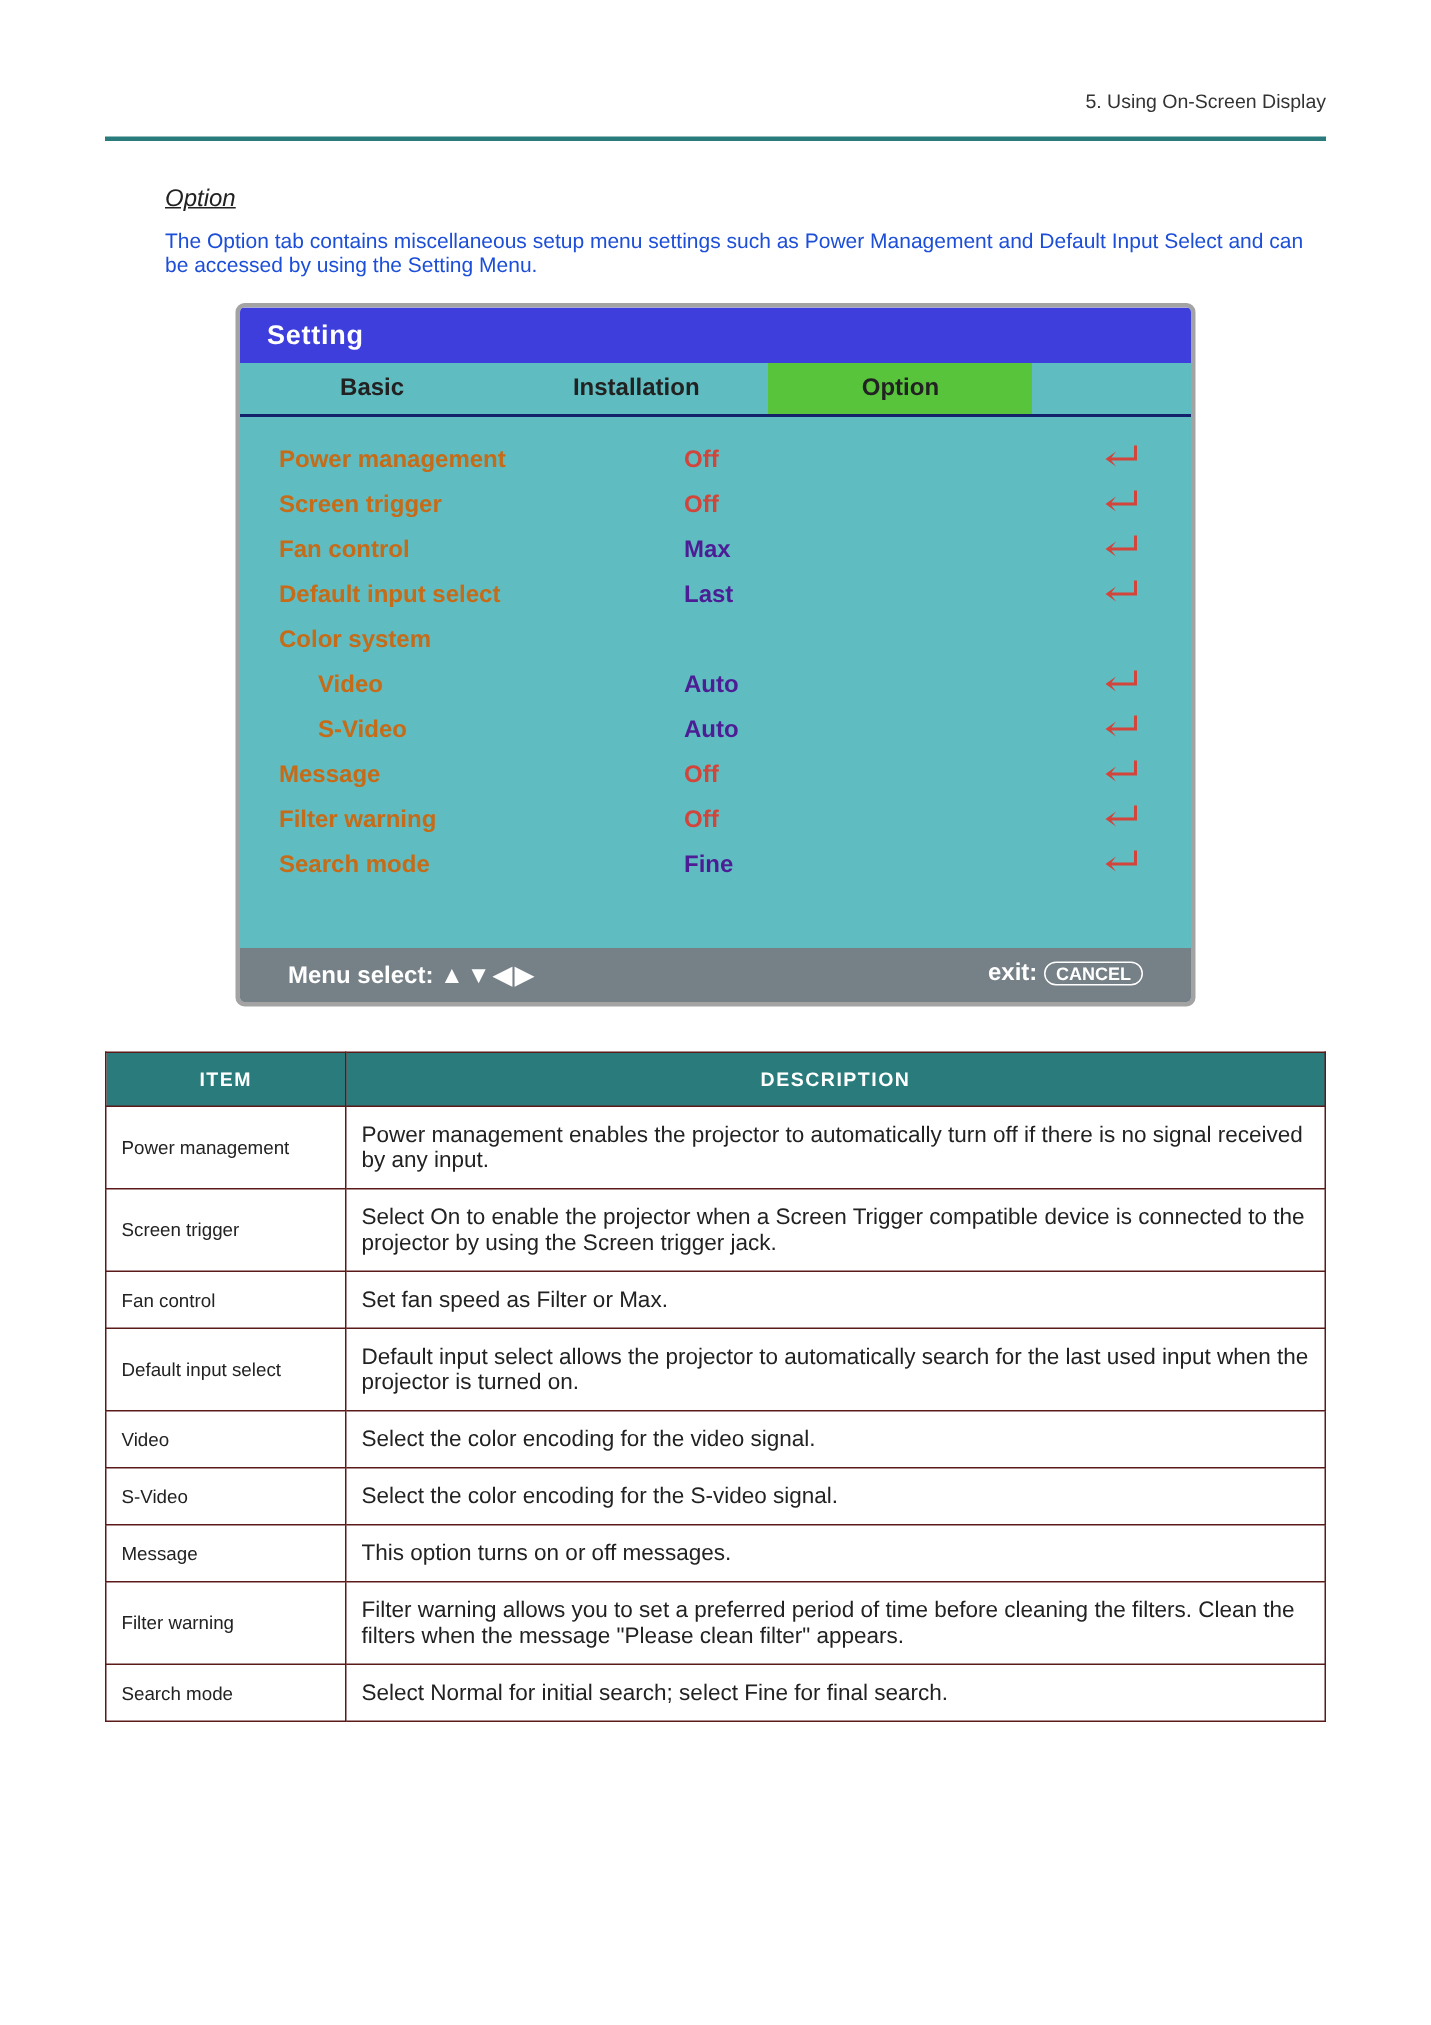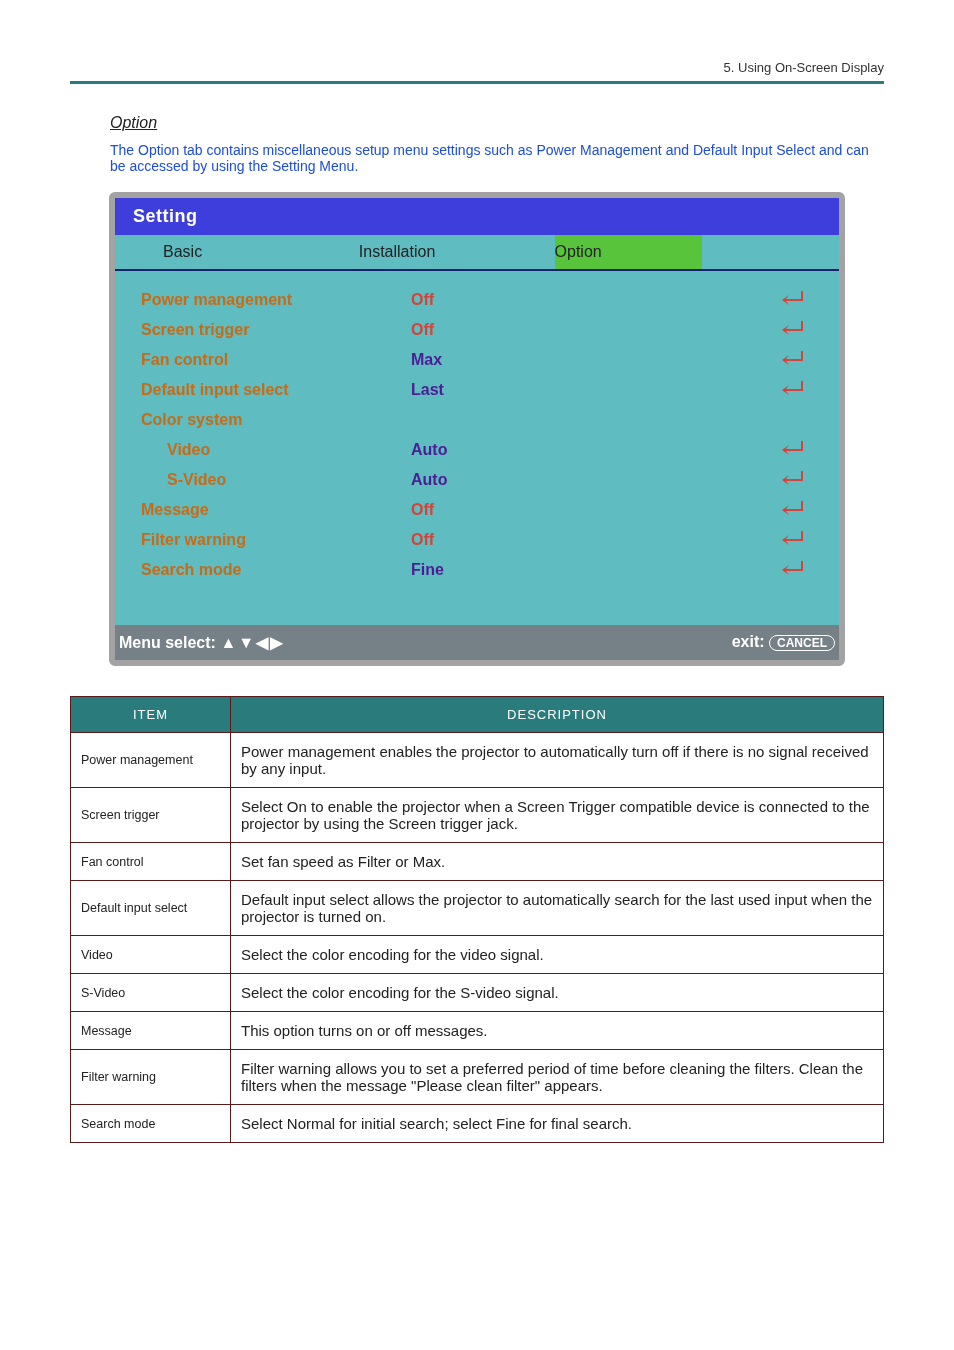--- a/index.html
+++ b/index.html
@@ -9,21 +9,21 @@
     width: 954px;
     height: 1350px;
     position: relative;
     font-size: 14px;
   }
   .page {
     padding: 60px 70px 40px 70px;
   }
   .page-header {
     border-bottom: 3px solid #2a7c7c;
-    padding-bottom: 6px;
+    padding-bottom: 16px;
     margin-bottom: 10px;
   }
   .header-text {
     text-align: right;
     font-size: 13px;
     color: #333;
   }
   .section-title {
     font-style: italic;
     font-size: 16px;
@@ -32,47 +32,47 @@
   }
   .section-title .u { text-decoration: underline; }
   .section-desc {
     font-size: 14px;
     margin: 0 0 18px 40px;
     color: #1d4ed8;
   }
 
   
   .osd {
-    width: 736px;
+    width: 640px;
     margin: 0 auto 30px auto;
-    border: 6px solid #a3a3a3;
+    border: 3px solid #a3a3a3;
     border-radius: 6px;
     overflow: hidden;
     font-family: Arial, sans-serif;
     font-weight: bold;
   }
   .osd-title {
     background: #3e3edc;
     color: #fff;
     padding: 8px 18px;
     font-size: 18px;
     letter-spacing: 0.5px;
   }
   .osd-tabs {
     display: flex;
     background: #5fbcc0;
     border-bottom: 2px solid #13226a;
   }
   .osd-tab {
     flex: 1;
+    text-align: center;
     padding: 8px 0;
     font-size: 16px;
     color: #222;
-    font-weight: normal;
-    margin-left: 48px;
+    font-weight: bold;
   }
   .osd-tab.active {
     background: #58c43c;
     color: #222;
   }
   .osd-tab:last-child { flex: 0.6; }
   .osd-body {
     background: #5fbcc0;
     padding: 14px 26px 40px 26px;
   }
@@ -84,21 +84,21 @@
   }
   .osd-row .label { width: 270px; color: #c66b18; font-weight: bold; }
   .osd-row .label.header { color: #c66b18; }
   .osd-row .label.sub { padding-left: 26px; color: #c66b18; }
   .osd-row .val { width: 180px; color: #4c1d95; font-weight: bold; }
   .osd-row .val.red { color: #d3443a; }
   .osd-row .enter { flex: 1; text-align: right; color: #d3443a; font-size: 20px; padding-right: 10px; }
   .osd-footer {
     background: #768087;
     color: #fff;
-    padding: 8px 4px;
+    padding: 8px 32px;
     display: flex;
     justify-content: space-between;
     font-size: 16px;
     font-weight: bold;
   }
   .osd-footer .nav-icons { letter-spacing: 2px; }
   .cancel-badge {
     display: inline-block;
     border: 1.5px solid #fff;
     border-radius: 10px;
@@ -109,21 +109,21 @@
 
   
   .desc-table {
     width: 100%;
     border-collapse: collapse;
     margin-top: 6px;
   }
   .desc-table th {
     background: #2a7c7c;
     color: #fff;
-    font-weight: normal;
+    font-weight: bold;
     text-align: center;
     font-size: 13px;
     padding: 10px 8px;
     border: 1px solid #5a1a1a;
     letter-spacing: 1px;
   }
   .desc-table td {
     border: 1px solid #5a1a1a;
     padding: 10px 10px;
     font-size: 15px;

